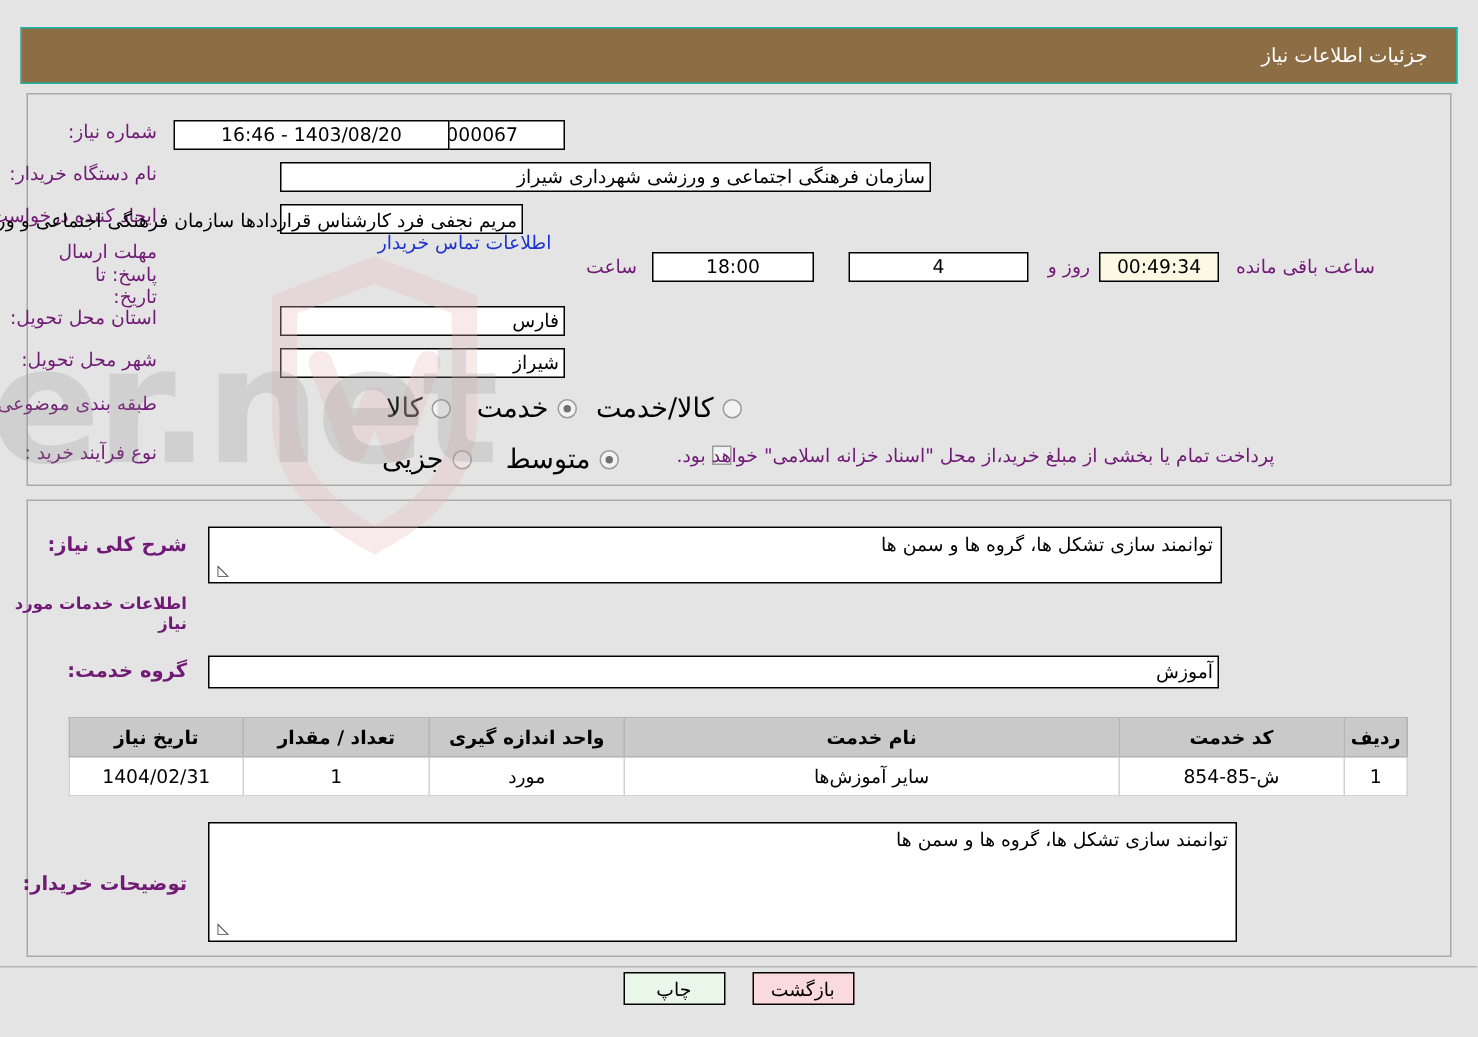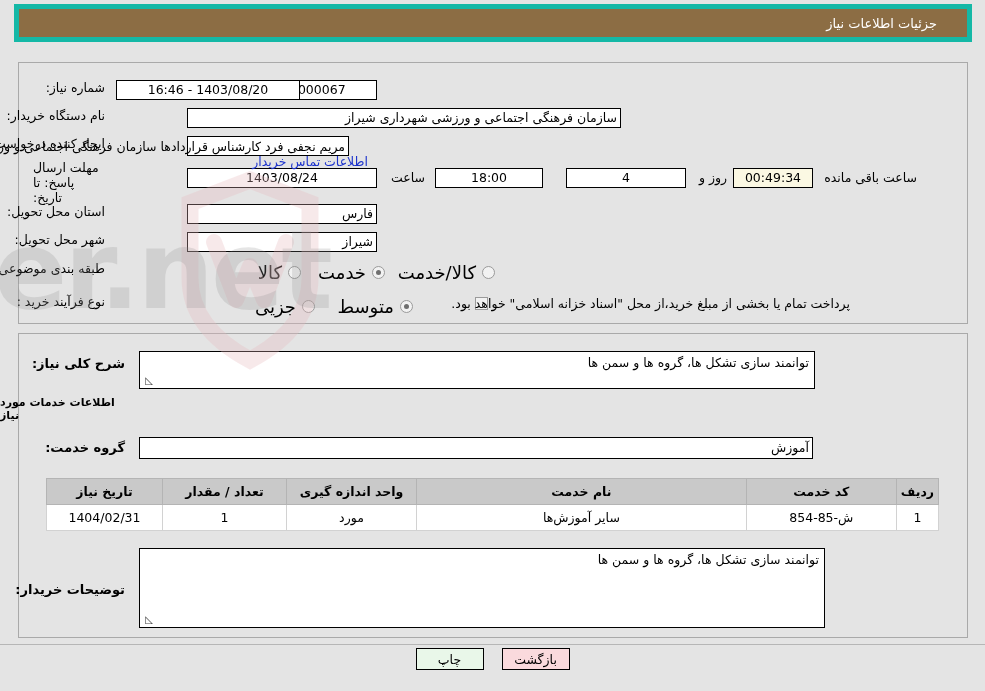--- a/index.html
+++ b/index.html
@@ -25,29 +25,29 @@
     left: 0; top: 170px;
     width: 985px; height: 230px;
     pointer-events: none;
     z-index: 1;
   }
   #watermark svg { display: block; }
 
   
   #header-bar {
     position: absolute;
-    left: 14px; top: 4px;
+    left: 14px; top: 18px;
     width: 958px; height: 38px;
     background: #8c6d44;
-    border: 5px solid #14b8a6;
+    border: 1px solid #14b8a6;
     color: #ffffff;
     display: flex;
     align-items: center;
     justify-content: flex-start;
-    padding: 0 30px;
+    padding: 0 19px;
     font-size: 13px;
     z-index: 4;
   }
 
   
   .panel {
     position: absolute;
     border: 1px solid #a9a9a9;
     background: #e4e4e4;
   }
@@ -56,22 +56,22 @@
 
   
   .frow {
     position: absolute;
     display: flex;
     align-items: center;
     white-space: nowrap;
   }
   .lbl {
     font-size: 12.5px;
-    color: #000000;
-    text-align: left;
+    color: #701a75;
+    text-align: right;
   }
   .bold { font-weight: bold; }
 
   
   .txt {
     background: #ffffff;
     border: 1px solid #000000;
     height: 20px;
     line-height: 18px;
     font-size: 12.5px;
@@ -250,21 +250,20 @@
     <span class="lbl">ایجاد کننده درخواست:</span>
   </div>
   <div class="txt rt" style="position:absolute; right:636px; top:136px; width:162px; overflow:visible;">
     <span class="overflowtext" style="right:3px; top:1px;">مریم نجفی فرد کارشناس قراردادها سازمان فرهنگی اجتماعی و ورزشی شهردا</span>
   </div>
   <div style="position:absolute; right:617px; top:154px; z-index:4;" class="linktext">اطلاعات تماس خریدار</div>
 
   <div class="frow" style="right:880px; top:160px; display:block; text-align:right; width:70px; line-height:15px;">
     <span class="lbl" style="display:inline-block; white-space:normal; width:72px;">مهلت ارسال پاسخ: تا تاریخ:</span>
   </div>
-  <div class="txt" style="position:absolute; right:608px; top:168px; width:190px;">1403/08/24</div>
 
   <span class="lbl" style="position:absolute; right:560px; top:170px;">ساعت</span>
   <div class="txt" style="position:absolute; right:442px; top:168px; width:108px;">18:00</div>
 
   <div class="txt" style="position:absolute; right:299px; top:168px; width:120px;">4</div>
   <span class="lbl" style="position:absolute; right:258px; top:170px;">روز و</span>
   <div class="txt cream" style="position:absolute; right:172px; top:168px; width:80px;">00:49:34</div>
   <span class="lbl" style="position:absolute; right:68px; top:170px;">ساعت باقی مانده</span>
 
   <div class="frow" style="right:880px; top:204px;">

